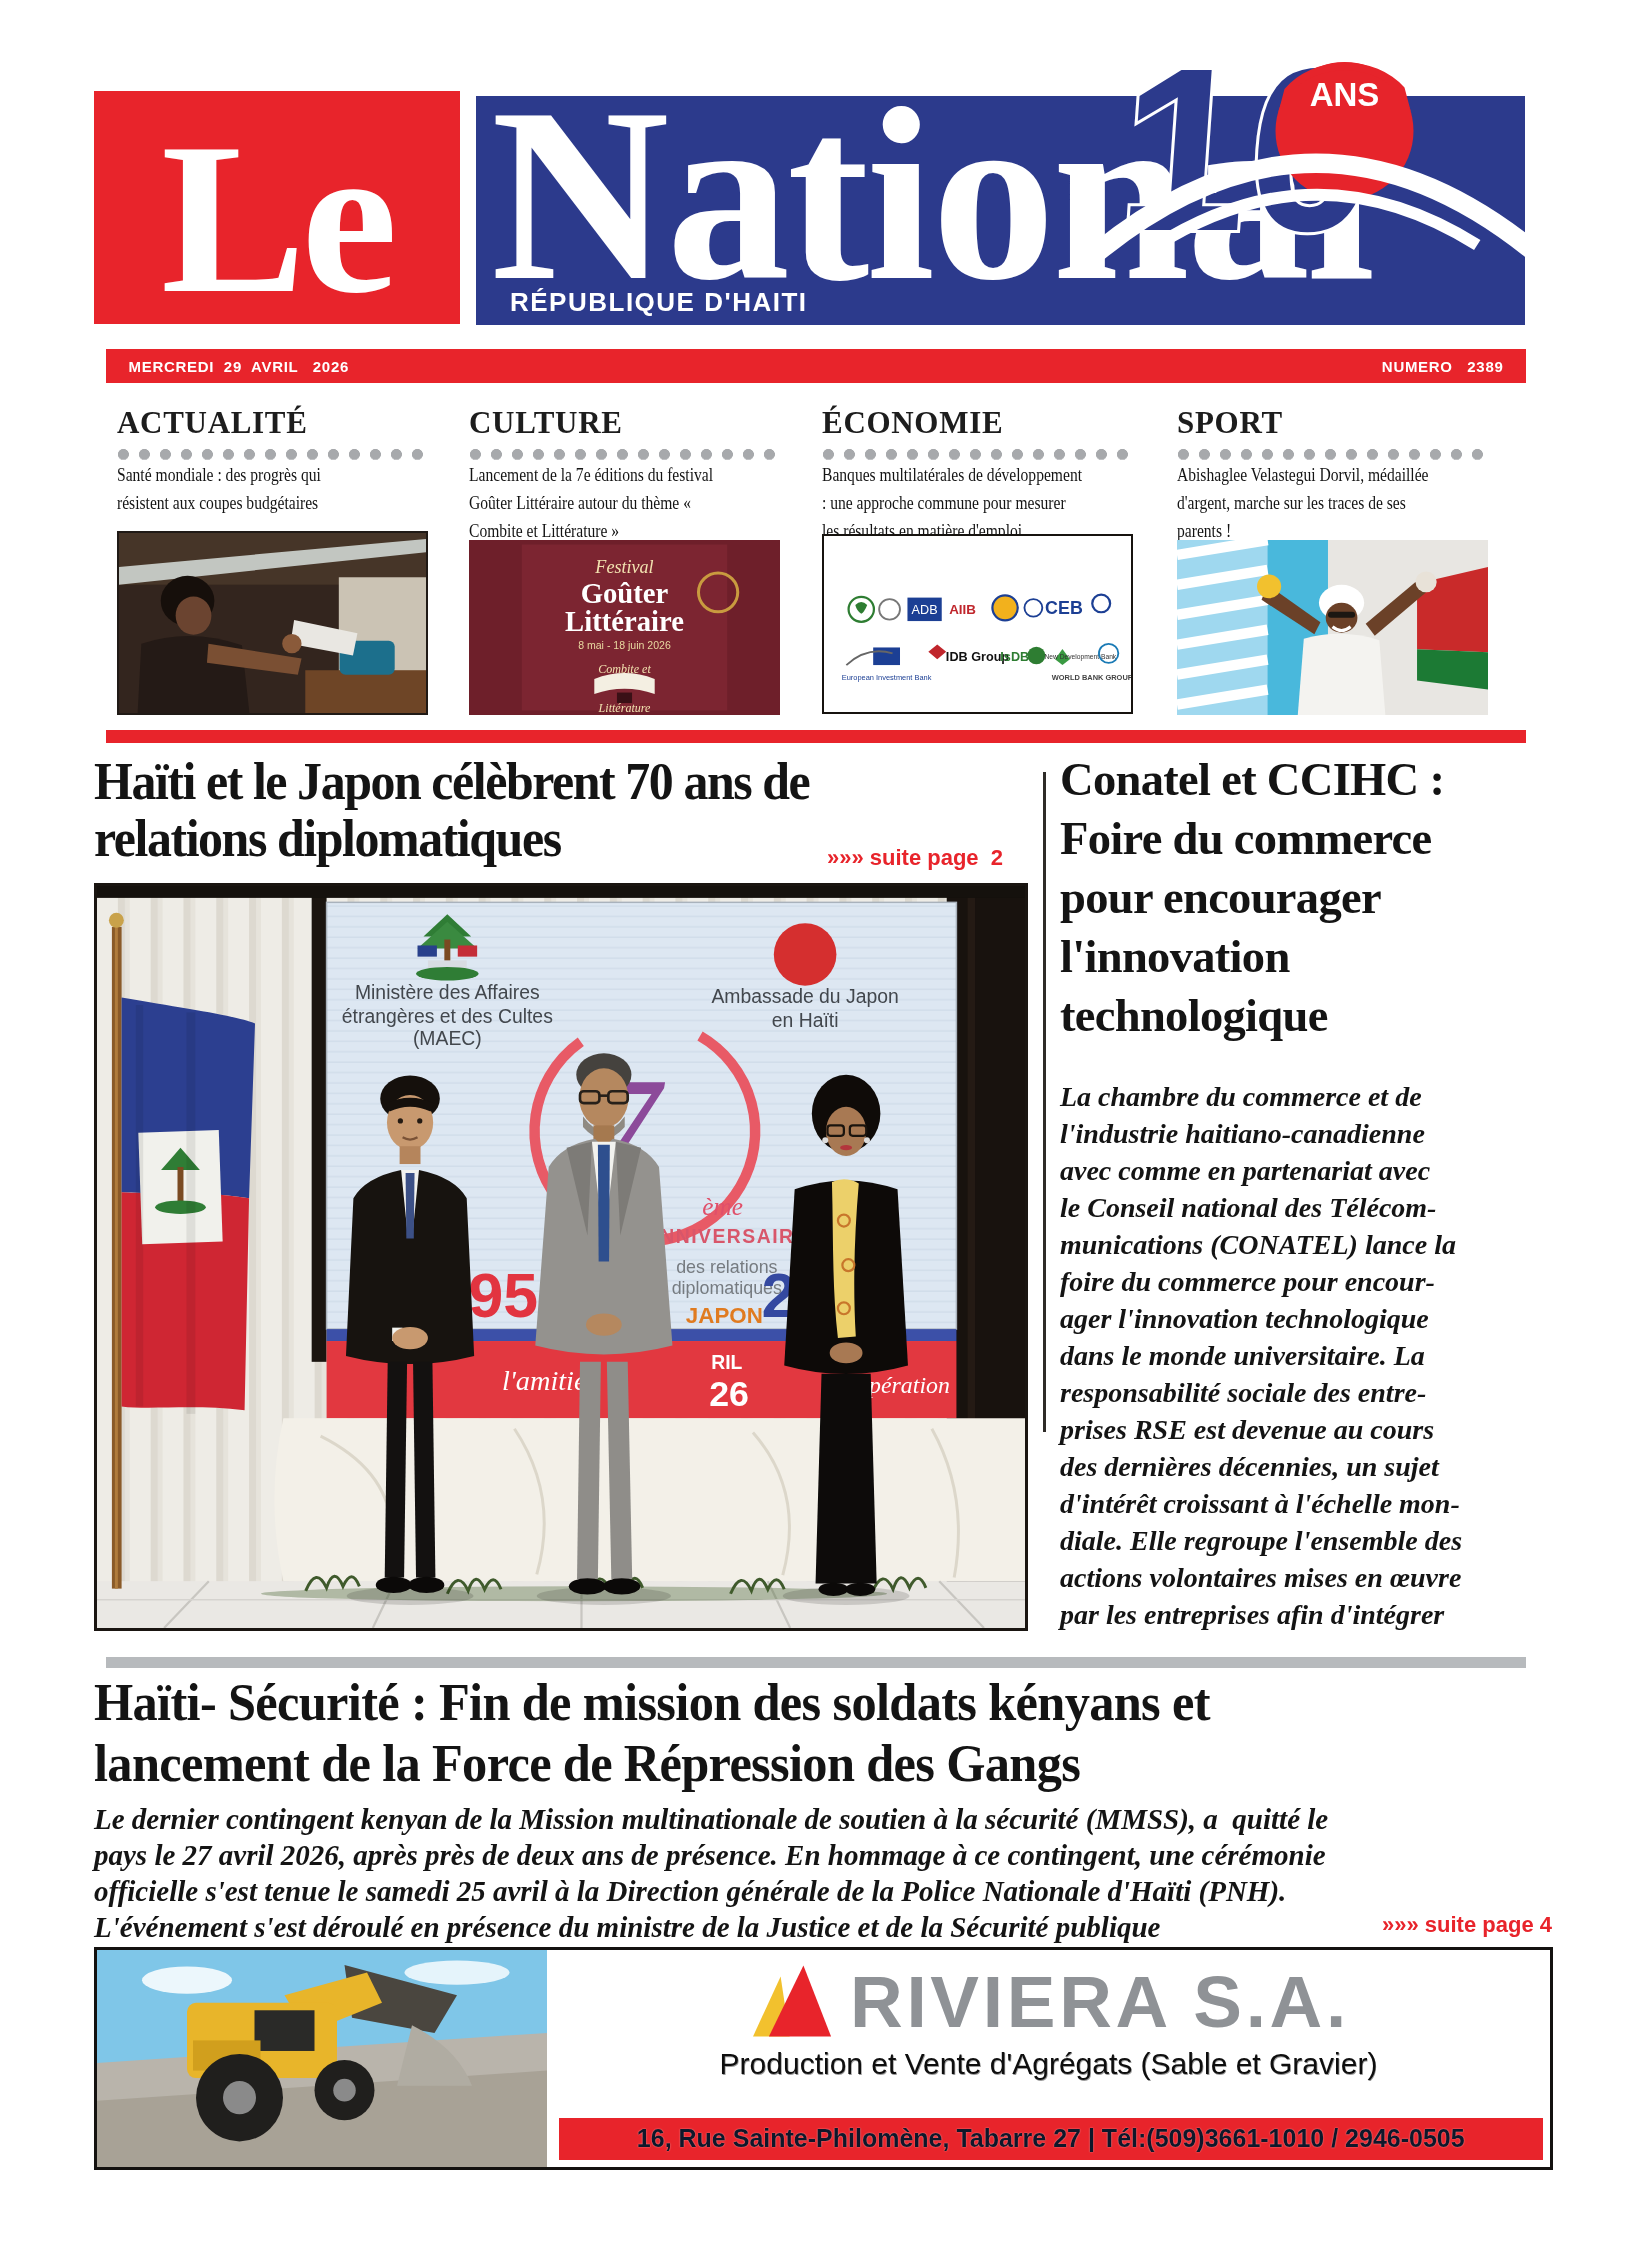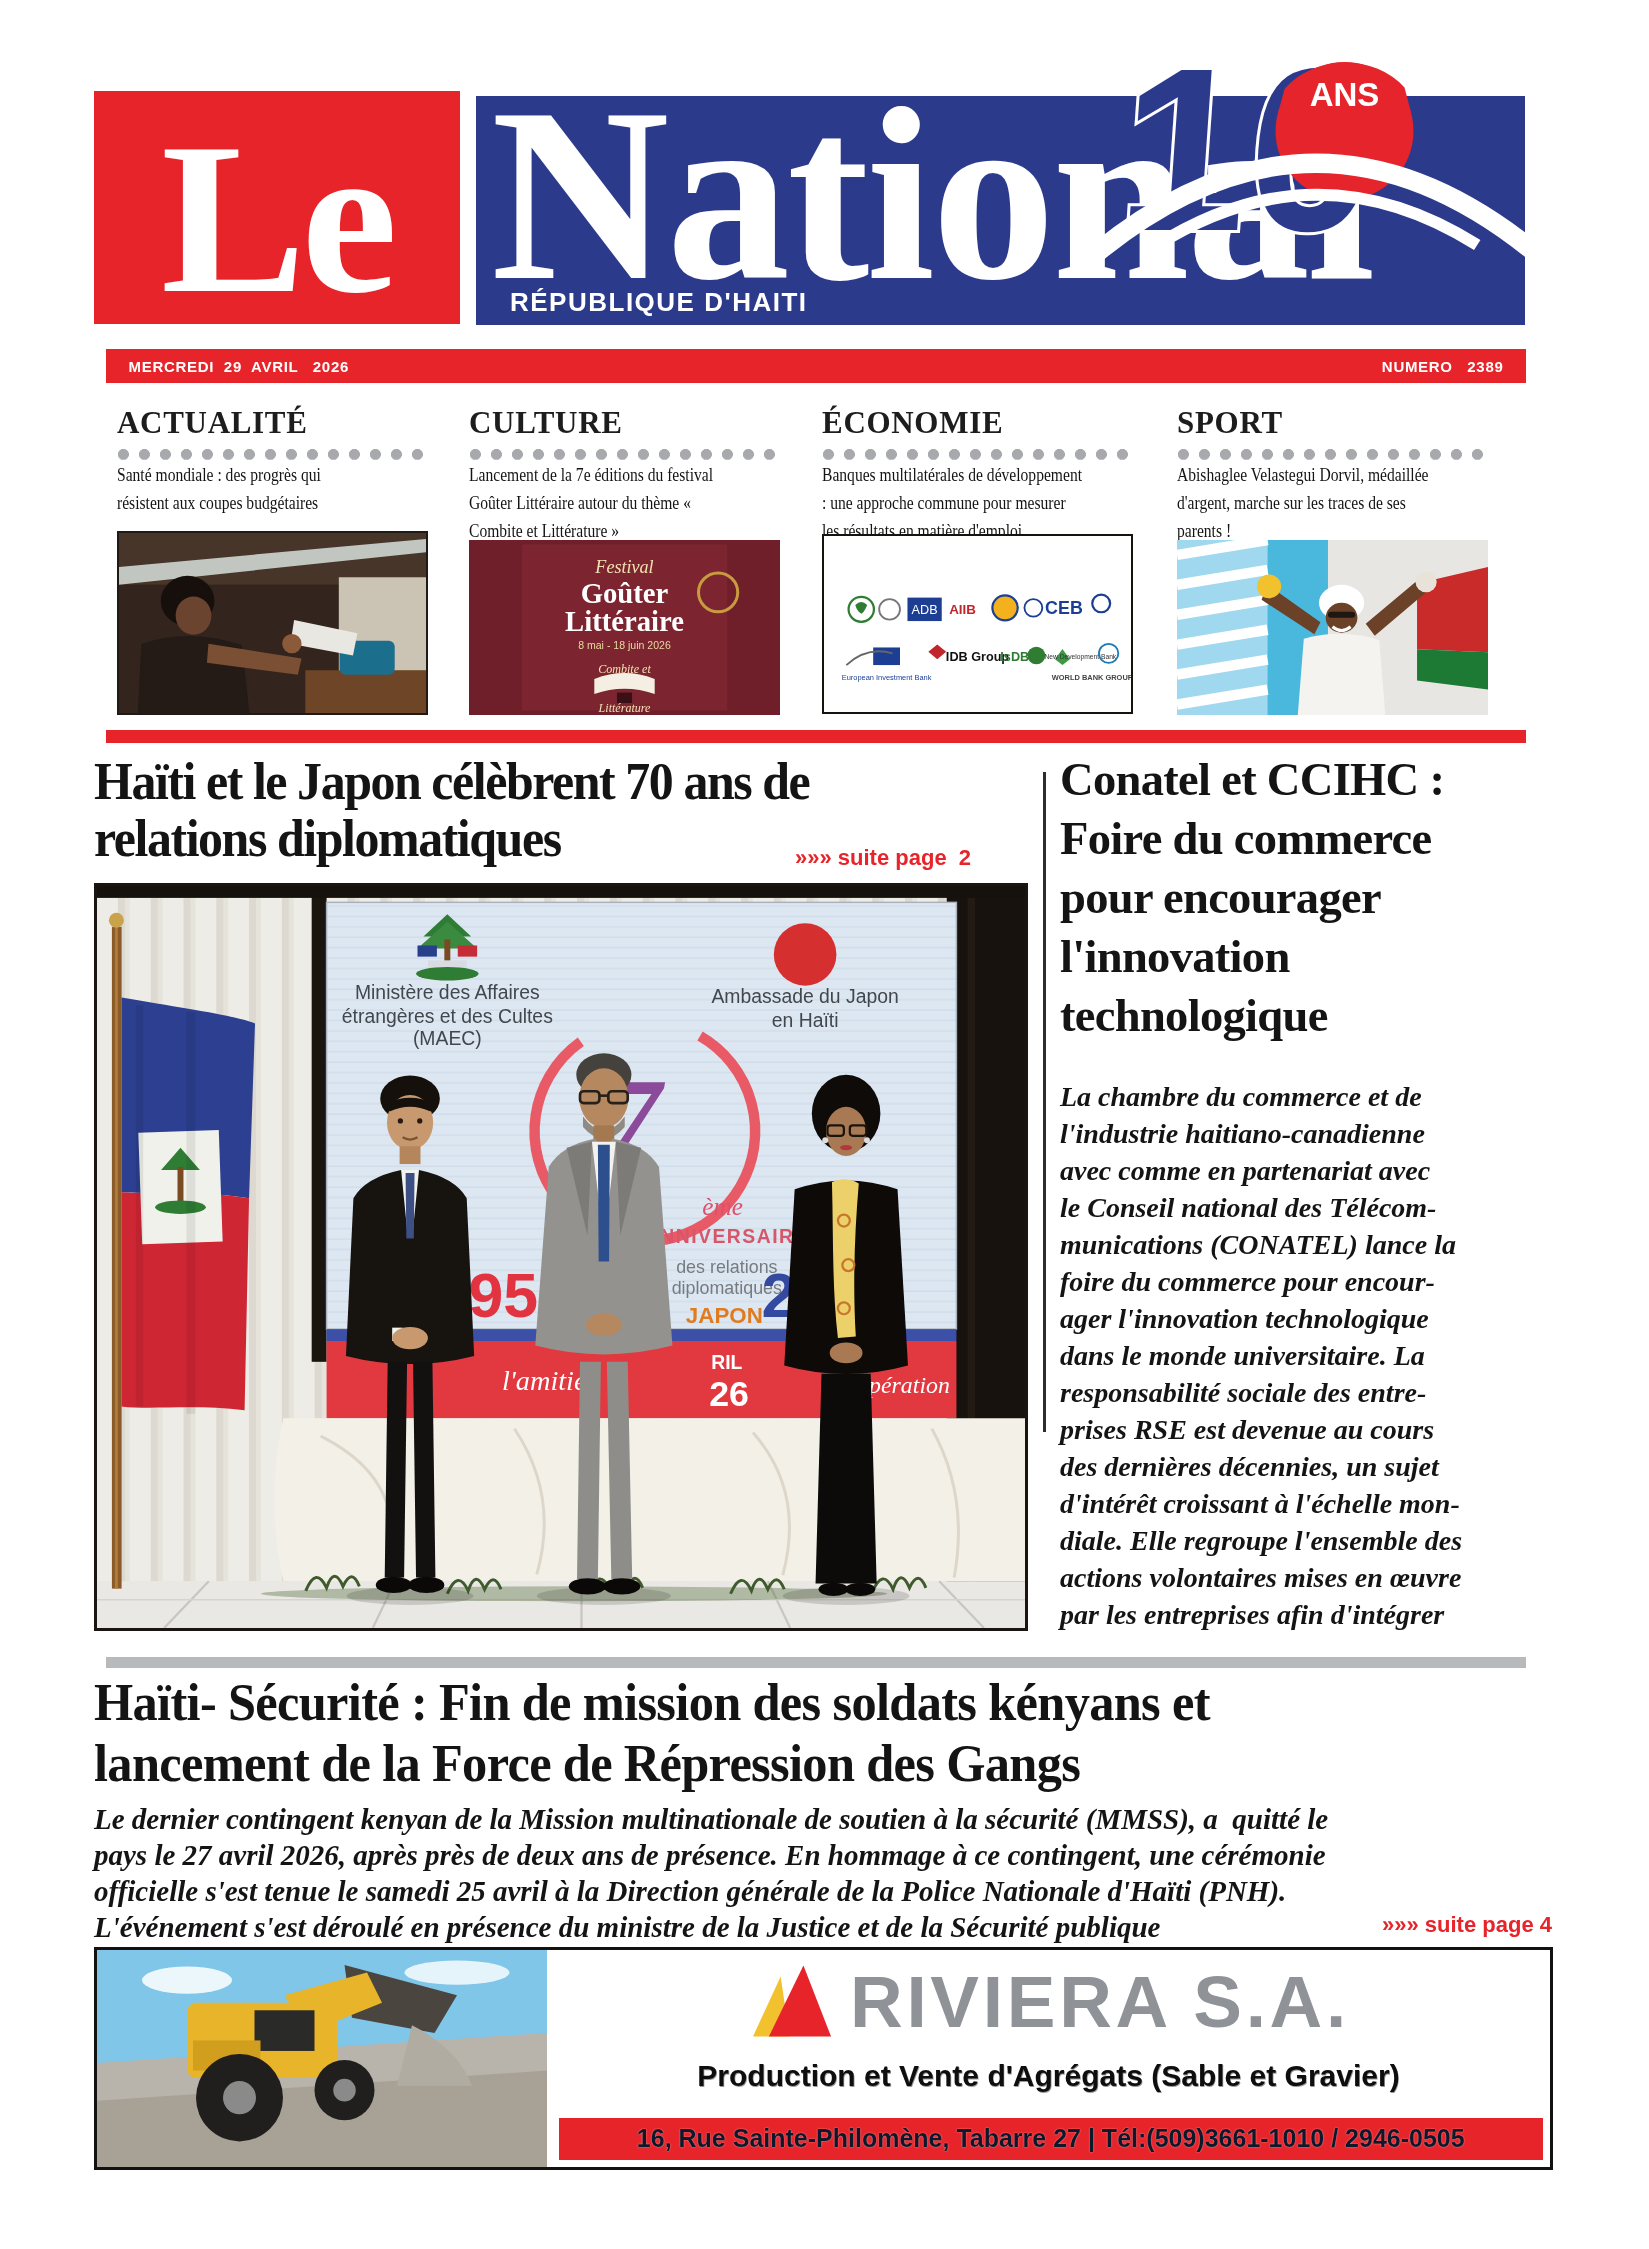--- a/index.html
+++ b/index.html
@@ -35,21 +35,21 @@
   #img-sport{top:135px;height:175px}
   .sec-img svg{width:100%;height:100%;display:block}
   
   #red-rule{left:106px;top:730px;width:1420px;height:12.7px;background:var(--red)}
   #gray-rule{left:106px;top:1657px;width:1420px;height:11.2px;background:#b7babd}
   #v-rule{left:1043px;top:772px;width:3px;height:660px;background:#2e2b28}
   
   #lead-head{left:94px;top:753px;width:960px;font-weight:bold;font-size:52px;line-height:57px;letter-spacing:-1.5px}
   #lead-head .t-line{white-space:pre;transform:scaleX(.96);transform-origin:left top}
   .suite{color:var(--red);font-family:"Liberation Sans",sans-serif;font-weight:bold;font-size:22px;white-space:pre}
-  #suite2{left:795px;top:845px;width:240px;text-align:left}
+  #suite2{left:795px;top:845px;width:240px;text-align:center}
   #lead-photo{left:94px;top:883px;width:934px;height:748px;border:3.7px solid #1a1511;background:#8b5cf6}
   #lead-photo svg{width:100%;height:100%;display:block}
   
   #conatel-head{left:1060px;top:750px;width:480px;font-weight:bold;font-size:47px;line-height:59px;letter-spacing:-0.7px}
   #conatel-head .t-line{white-space:pre;transform:scaleX(.99);transform-origin:left top}
   #conatel-body{left:1060px;top:1078px;width:487px;font-style:italic;font-weight:bold;font-size:28px;line-height:37px}
   #conatel-body .t-line{white-space:pre}
   
   #security-head{left:94px;top:1672px;width:1462px;font-weight:bold;font-size:52px;line-height:61px;letter-spacing:-0.7px}
   #security-head .t-line{white-space:pre;transform:scaleX(.97);transform-origin:left top}
@@ -57,22 +57,22 @@
   #security-body .t-line{white-space:pre}
   #suite4{left:1290px;top:1912px;width:262px;text-align:right}
   
   #ad{left:94px;top:1947px;width:1459px;height:223px;border:3.7px solid #141210;display:flex;background:#fff}
   .ad-photo{width:450px;height:100%;flex:none}
   .ad-photo svg{width:100%;height:100%;display:block}
   .ad-right{flex:1;position:relative;padding-top:10px}
   .ad-brand{display:flex;align-items:center;justify-content:center;gap:15px}
   .ad-logo{width:88px;height:76px}
   .ad-name{font-family:"Liberation Sans",sans-serif;font-weight:bold;font-size:73px;color:#8f9296;letter-spacing:3.7px}
-  .ad-tagline{text-align:center;font-family:"Liberation Sans",sans-serif;font-weight:bold;font-size:30px;
-    color:#0e0e0e;margin-top:16px;text-shadow:0.7px 0.7px 0 #9a9a9a}
+  .ad-tagline{text-align:center;font-family:"Liberation Sans",sans-serif;font-weight:normal;font-size:30px;
+    color:#0e0e0e;margin-top:4px;text-shadow:0.7px 0.7px 0 #9a9a9a}
   .ad-bar{position:absolute;left:12px;right:7.5px;bottom:7.5px;height:42px;background:var(--red);
     display:flex;align-items:center;justify-content:center;font-family:"Liberation Sans",sans-serif;
     font-weight:bold;font-size:25px;color:#0f172a;text-shadow:0 0 1.5px rgba(255,255,255,.65)}
   text{font-family:"Liberation Sans",sans-serif}
   .ser{font-family:"Liberation Serif",serif}
 </style>
 </head>
 <body>
 
 <div class="abs" id="mast-red">

